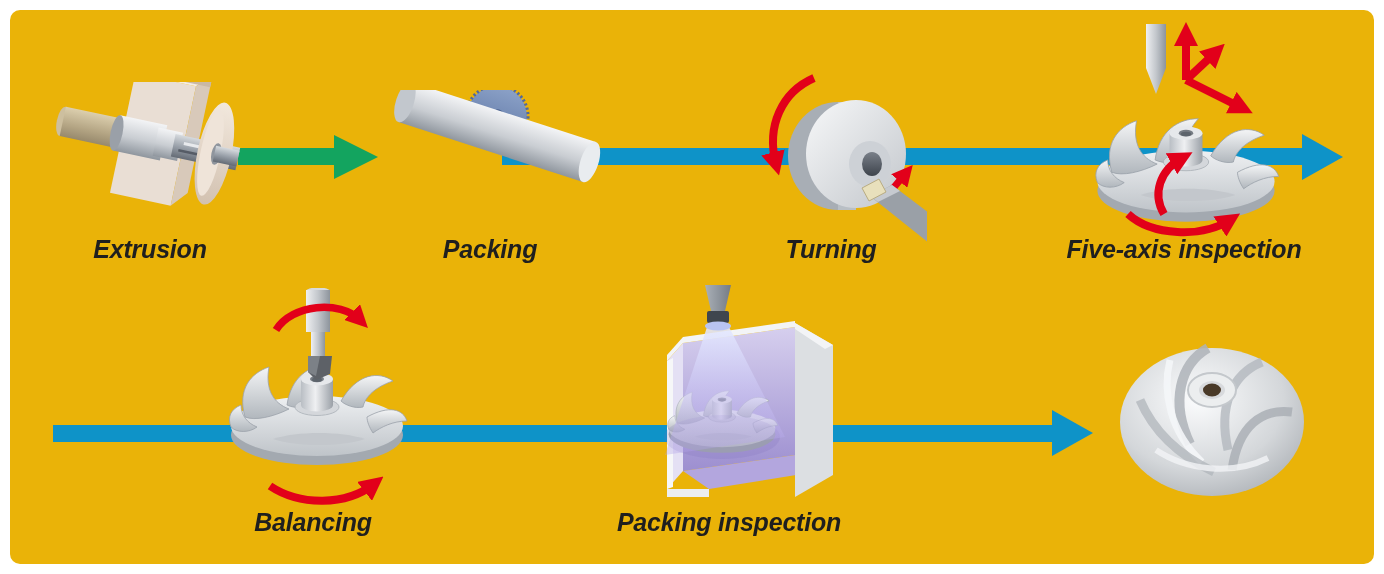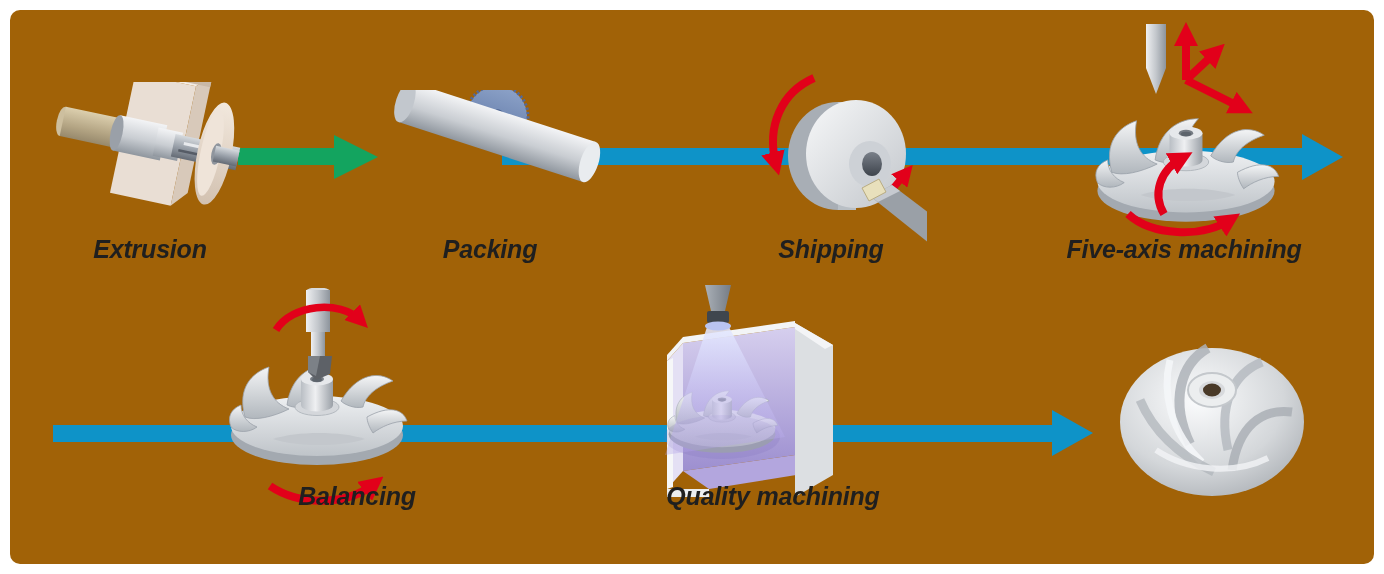--- a/index.html
+++ b/index.html
@@ -1,20 +1,20 @@
 <!DOCTYPE html>
 <html><head>
 <meta charset="utf-8">
 <title>Process Flow</title>
 <style>
   html,body{margin:0;padding:0;}
   body{width:1384px;height:574px;position:relative;background:#ffffff;
        font-family:"Liberation Sans", sans-serif;overflow:hidden;}
   .panel{position:absolute;left:10px;top:10px;width:1364px;height:554px;
-         background:#a16207;border-radius:10px;}
+         background:#eab308;border-radius:10px;}
   
   .bar{position:absolute;height:17px;z-index:1;}
   .bar.green{background:#13a45f;}
   .bar.blue{background:#0e93c8;}
   .head{position:absolute;width:0;height:0;z-index:1;}
   .head.green{border-left:44px solid #13a45f;border-top:22px solid transparent;border-bottom:22px solid transparent;}
   .head.blue{border-left:41px solid #0e93c8;border-top:23px solid transparent;border-bottom:23px solid transparent;}
   #green-shaft{left:228px;top:138px;width:96px;}
   #green-head{left:324px;top:125px;}
   #blue1-shaft{left:492px;top:138px;width:800px;}
@@ -28,21 +28,21 @@
   #illus-turning{left:742px;top:58px;}
   #illus-fiveaxis{left:1058px;top:8px;}
   #illus-balancing{left:202px;top:278px;}
   #illus-quality{left:625px;top:275px;}
   #illus-packing{left:1102px;top:320px;}
   
   .step-label{position:absolute;z-index:3;transform:translateX(-50%);
               font-size:25px;font-weight:bold;font-style:italic;color:#1f1f1f;
               white-space:nowrap;letter-spacing:-0.2px;}
   .row1{top:225px;}
-  .row2{top:472px;margin-left:44px;}
+  .row2{top:498px;}
   #lbl-extrusion{left:140px;}
   #lbl-cutting{left:480px;}
   #lbl-turning{left:821px;}
   #lbl-fiveaxis{left:1174px;}
   #lbl-balancing{left:303px;}
   #lbl-quality{left:719px;}
   #lbl-packing{left:1202px;}
   .defs-holder{position:absolute;width:0;height:0;overflow:hidden;}
 </style>
 </head>
@@ -241,18 +241,18 @@
     <path d="M58,30 C50,62 58,102 90,132" fill="none" stroke="#f4f6f8" stroke-width="7" opacity=".9"></path>
     <path d="M28,70 C40,98 64,124 102,142" fill="none" stroke="#b0b5bb" stroke-width="9" opacity=".75"></path>
     <path d="M44,120 C74,140 120,146 156,128" fill="none" stroke="#f2f4f6" stroke-width="6" opacity=".8"></path>
     <ellipse cx="100" cy="60" rx="24" ry="17" fill="#eceeef" stroke="#c4c8cc" stroke-width="2"></ellipse>
     <ellipse cx="100" cy="60" rx="13" ry="9" fill="#d8dadd"></ellipse>
     <ellipse cx="100" cy="60" rx="9" ry="6.5" fill="#4a3a28"></ellipse>
   </svg>
 
   <div id="lbl-extrusion" class="step-label row1">Extrusion</div>
   <div id="lbl-cutting" class="step-label row1">Packing</div>
-  <div id="lbl-turning" class="step-label row1">Shipping</div>
-  <div id="lbl-fiveaxis" class="step-label row1">Five-axis machining</div>
+  <div id="lbl-turning" class="step-label row1">Turning</div>
+  <div id="lbl-fiveaxis" class="step-label row1">Five-axis inspection</div>
   <div id="lbl-balancing" class="step-label row2">Balancing</div>
-  <div id="lbl-quality" class="step-label row2">Quality machining</div>
+  <div id="lbl-quality" class="step-label row2">Packing inspection</div>
 
 </div>
 
 </body></html>

